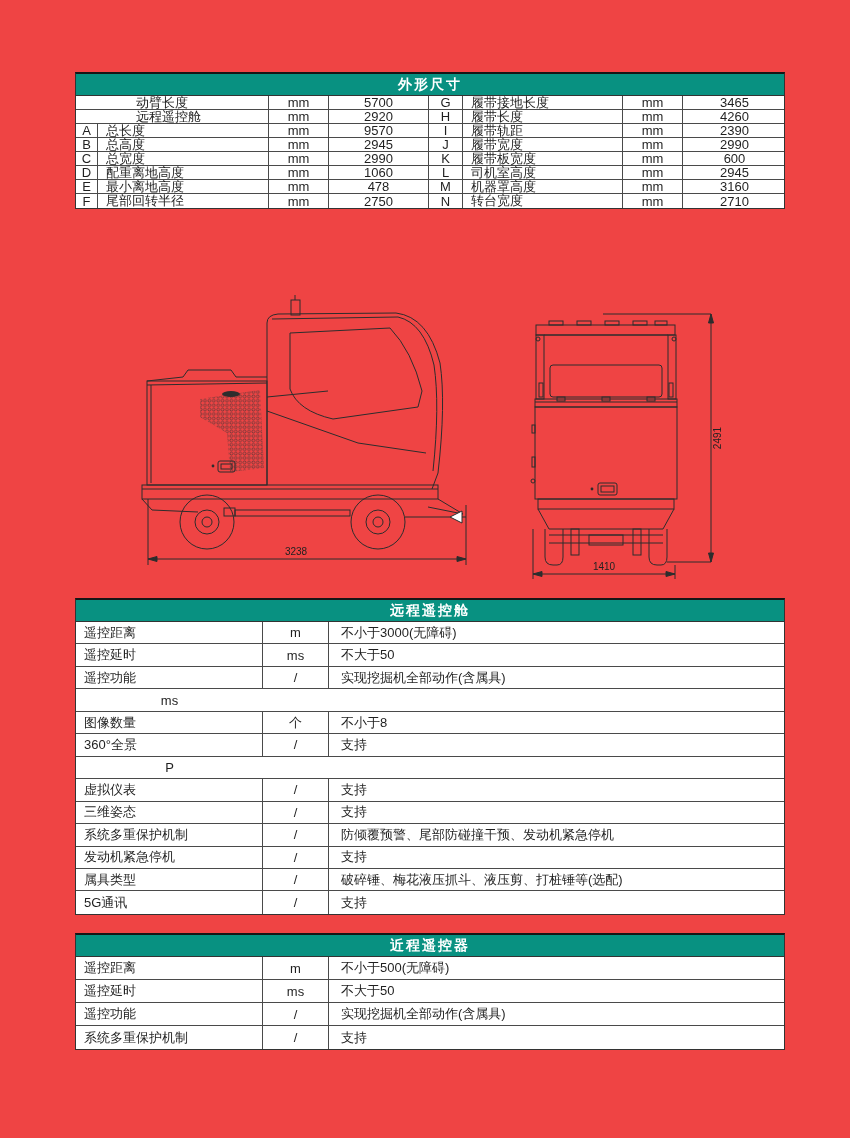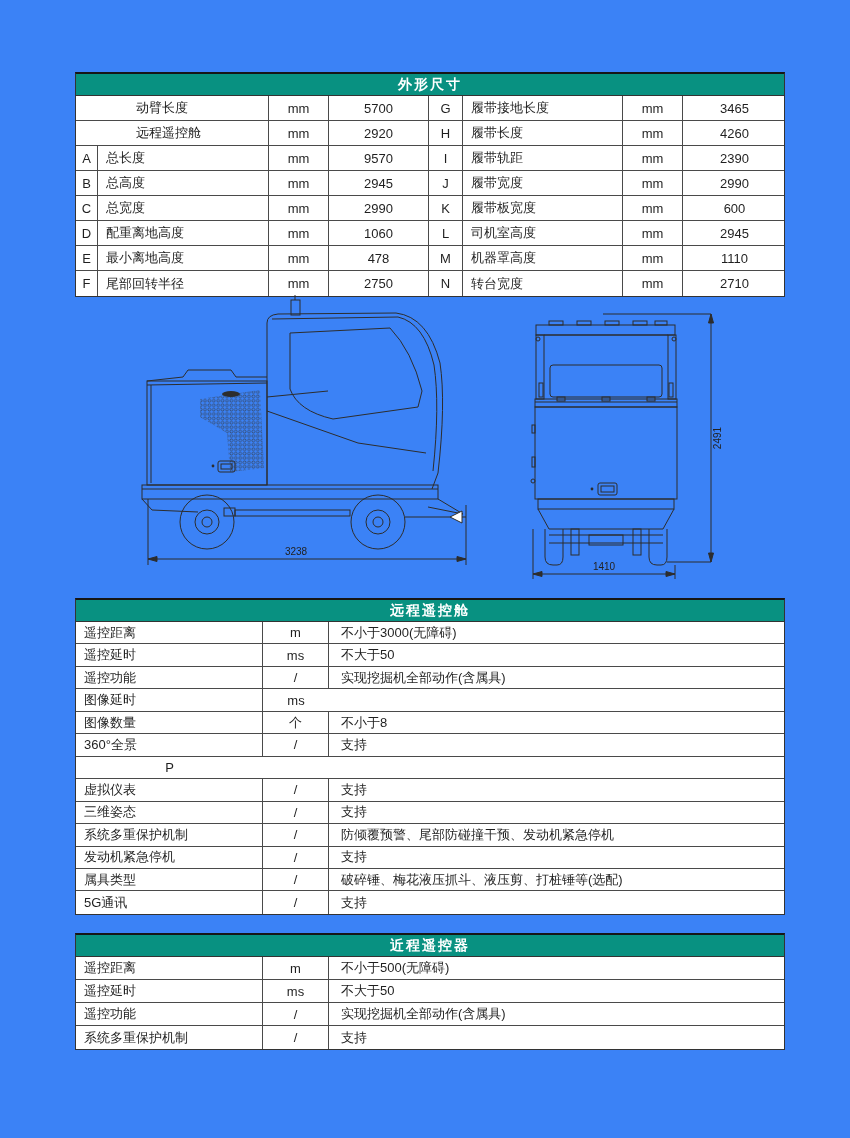--- a/index.html
+++ b/index.html
@@ -1,33 +1,33 @@
 <!DOCTYPE html>
 <html><head>
 <meta charset="utf-8">
 <style>
   * { margin:0; padding:0; box-sizing:border-box; }
   body { background:#ffffff; font-family:"Liberation Sans","DejaVu Sans",sans-serif; color:#1f1f1f; }
-  .page { position:relative; width:850px; height:1138px; background:#3b82f6; overflow:hidden; }
+  .page { position:relative; width:850px; height:1138px; background:#ef4444; overflow:hidden; }
 
   .spec-table { position:absolute; width:710px; border:1px solid #333; border-top:2px solid #161616; background:#fff; }
   .tbl-header { height:22px; background:#089181; color:#fff; font-size:14px; font-weight:bold;
                 display:flex; align-items:center; justify-content:center; letter-spacing:2px;
                 border-bottom:1px solid #333; }
 
   .row { display:grid; border-bottom:1px solid #4a4a4a; }
   .rows .row:last-child { border-bottom:none; }
   .cell { display:flex; align-items:center; border-right:1px solid #4a4a4a; font-size:13px;
           overflow:hidden; white-space:nowrap; }
   .row .cell:last-child { border-right:none; }
   .c-center { justify-content:center; }
   .c-left { justify-content:flex-start; padding-left:8px; }
 
   
-  #dim-rows .row { grid-template-columns:22px 171px 60px 100px 34px 160px 60px 103px; height:25px; }
+  #dim-rows .row { grid-template-columns:22px 171px 60px 100px 34px 160px 60px 103px; height:14px; }
   #dim-rows .cell-letter:empty { border-right:none; }
   #dim-rows .row:nth-child(1) .cell-name, #dim-rows .row:nth-child(2) .cell-name { padding-left:38px; }
 
   
   .spec-rows .row { grid-template-columns:187px 66px 457px; }
   #cabin-rows .row { height:22.46px; }
   #ctrl-rows .row { height:23px; }
   .spec-rows .cell-value { padding-left:12px; }
 
   .drawing { position:absolute; }
@@ -109,21 +109,21 @@
         </div>
 
     <div class="row">
           <div class="cell cell-letter c-center">E</div>
           <div class="cell cell-name c-left">最小离地高度</div>
           <div class="cell c-center">mm</div>
           <div class="cell c-center">478</div>
           <div class="cell c-center">M</div>
           <div class="cell c-left">机器罩高度</div>
           <div class="cell c-center">mm</div>
-          <div class="cell c-center">1110</div>
+          <div class="cell c-center">3160</div>
         </div>
 
     <div class="row">
           <div class="cell cell-letter c-center">F</div>
           <div class="cell cell-name c-left">尾部回转半径</div>
           <div class="cell c-center">mm</div>
           <div class="cell c-center">2750</div>
           <div class="cell c-center">N</div>
           <div class="cell c-left">转台宽度</div>
           <div class="cell c-center">mm</div>
@@ -272,21 +272,20 @@
           <div class="cell cell-value c-left">不大于50</div>
         </div>
 
     <div class="row">
           <div class="cell c-left">遥控功能</div>
           <div class="cell c-center">/</div>
           <div class="cell cell-value c-left">实现挖掘机全部动作(含属具)</div>
         </div>
 
     <div class="row">
-          <div class="cell c-left">图像延时</div>
           <div class="cell c-center">ms</div>
         </div>
 
     <div class="row">
           <div class="cell c-left">图像数量</div>
           <div class="cell c-center">个</div>
           <div class="cell cell-value c-left">不小于8</div>
         </div>
 
     <div class="row">

